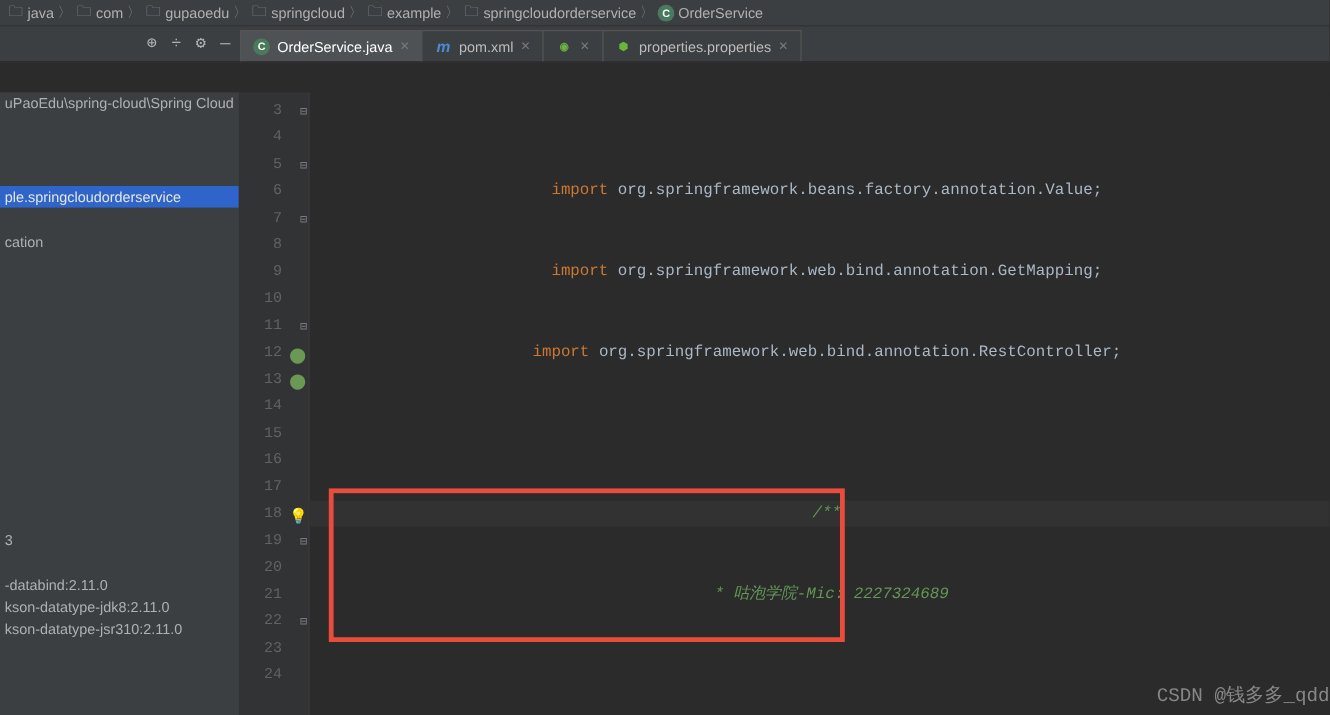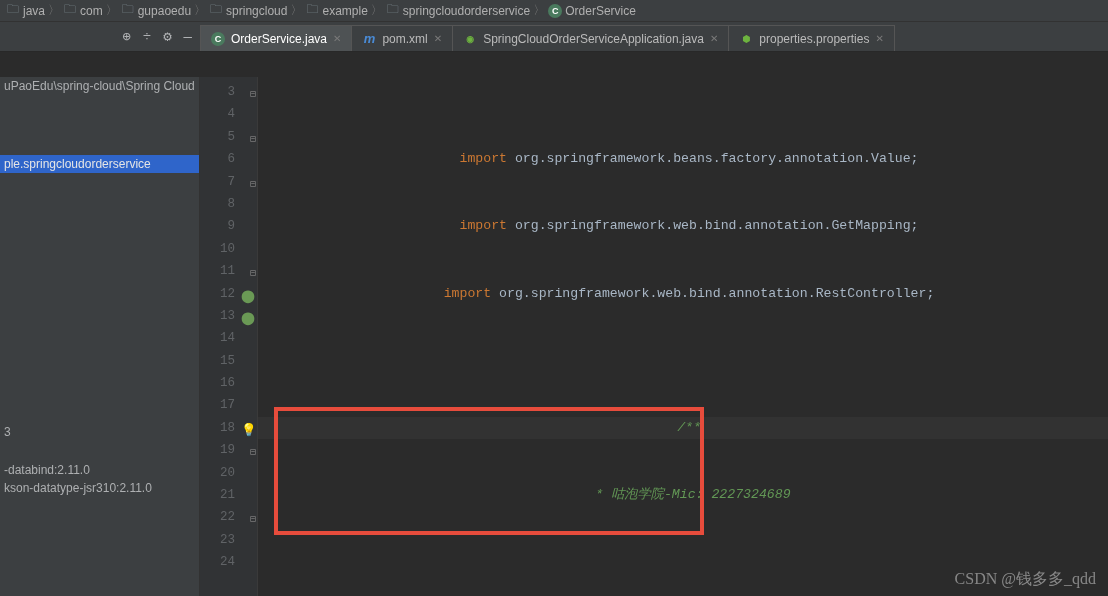--- a/index.html
+++ b/index.html
@@ -88,21 +88,21 @@
 .code-area { flex:1; padding:4px 0 0 12px; font-size:13.2px; line-height:22.4px; white-space:pre; position:relative; font-family:Consolas,"Courier New",monospace; }
 .kw { color:#cc7832; }
 .cmt-green { color:#629755; font-style:italic; }
 .cls { color:#a9b7c6; }
 .typ { color:#a9b7c6; }
 .punct { color:#a9b7c6; }
 .caret-line { position:absolute; left:0; right:0; height:22.4px; background:#323232; z-index:0; }
 .codeline { position:relative; z-index:1; height:22.4px;text-align:center; }
 .red-frame { position:absolute; border:4px solid #e74c3c; z-index:3; pointer-events:none; }
 
-.watermark { position:absolute; right:12px; bottom:6px; color:#b8b8b8; opacity:0.65; font-family:Liberation Serif, serif; font-size:16px; z-index:5; pointer-events:none;}
+.watermark { position:absolute; right:0; bottom:6px; color:#b8b8b8; opacity:0.65; font-family:Liberation Mono, monospace; font-size:16px; z-index:5; pointer-events:none;}
 </style>
 </head>
 <body>
 
 <div class="breadcrumb">
   <span>
       <span class="bc-icon folder-icon">🗀</span>
       <span>java</span>
     </span>
     <span class="bc-sep">〉</span>
@@ -150,44 +150,45 @@
       <span>OrderService.java</span>
       <span class="tab-close">✕</span>
     </div>
     <div class="tab">
       <span class="tab-icon ic-m">m</span>
       <span>pom.xml</span>
       <span class="tab-close">✕</span>
     </div>
     <div class="tab">
       <span class="tab-icon ic-sb">◉</span>
-      <span>SpringCloudOrderServiceApplication.java</span>
       <span class="tab-close">✕</span>
     </div>
     <div class="tab">
       <span class="tab-icon ic-prop">⬢</span>
       <span>properties.properties</span>
       <span class="tab-close">✕</span>
     </div>
   </div>
 </div>
 
 <div class="main-area">
 
   <div class="left-panel">
     <div class="left-item">uPaoEdu\spring-cloud\Spring Cloud</div>
     <div class="left-spacer"></div>
       <div class="left-spacer"></div>
       <div class="left-spacer"></div>
     <div class="left-item highlight">ple.springcloudorderservice</div>
     <div class="left-spacer"></div>
+    <div class="left-item">cation</div>
     <div style="height:230px"></div>
     <div class="left-item">3</div>
     <div class="left-spacer"></div>
     <div class="left-item">-databind:2.11.0</div>
+    <div class="left-item">kson-datatype-jdk8:2.11.0</div>
     <div class="left-item">kson-datatype-jsr310:2.11.0</div>
   </div>
 
   <div class="editor">
     <div class="gutter">
       <div class="gline">3<span class="fold-mark">⊟</span></div>
       <div class="gline">4</div>
       <div class="gline">5<span class="fold-mark">⊟</span></div>
       <div class="gline">6</div>
       <div class="gline">7<span class="fold-mark">⊟</span></div>

